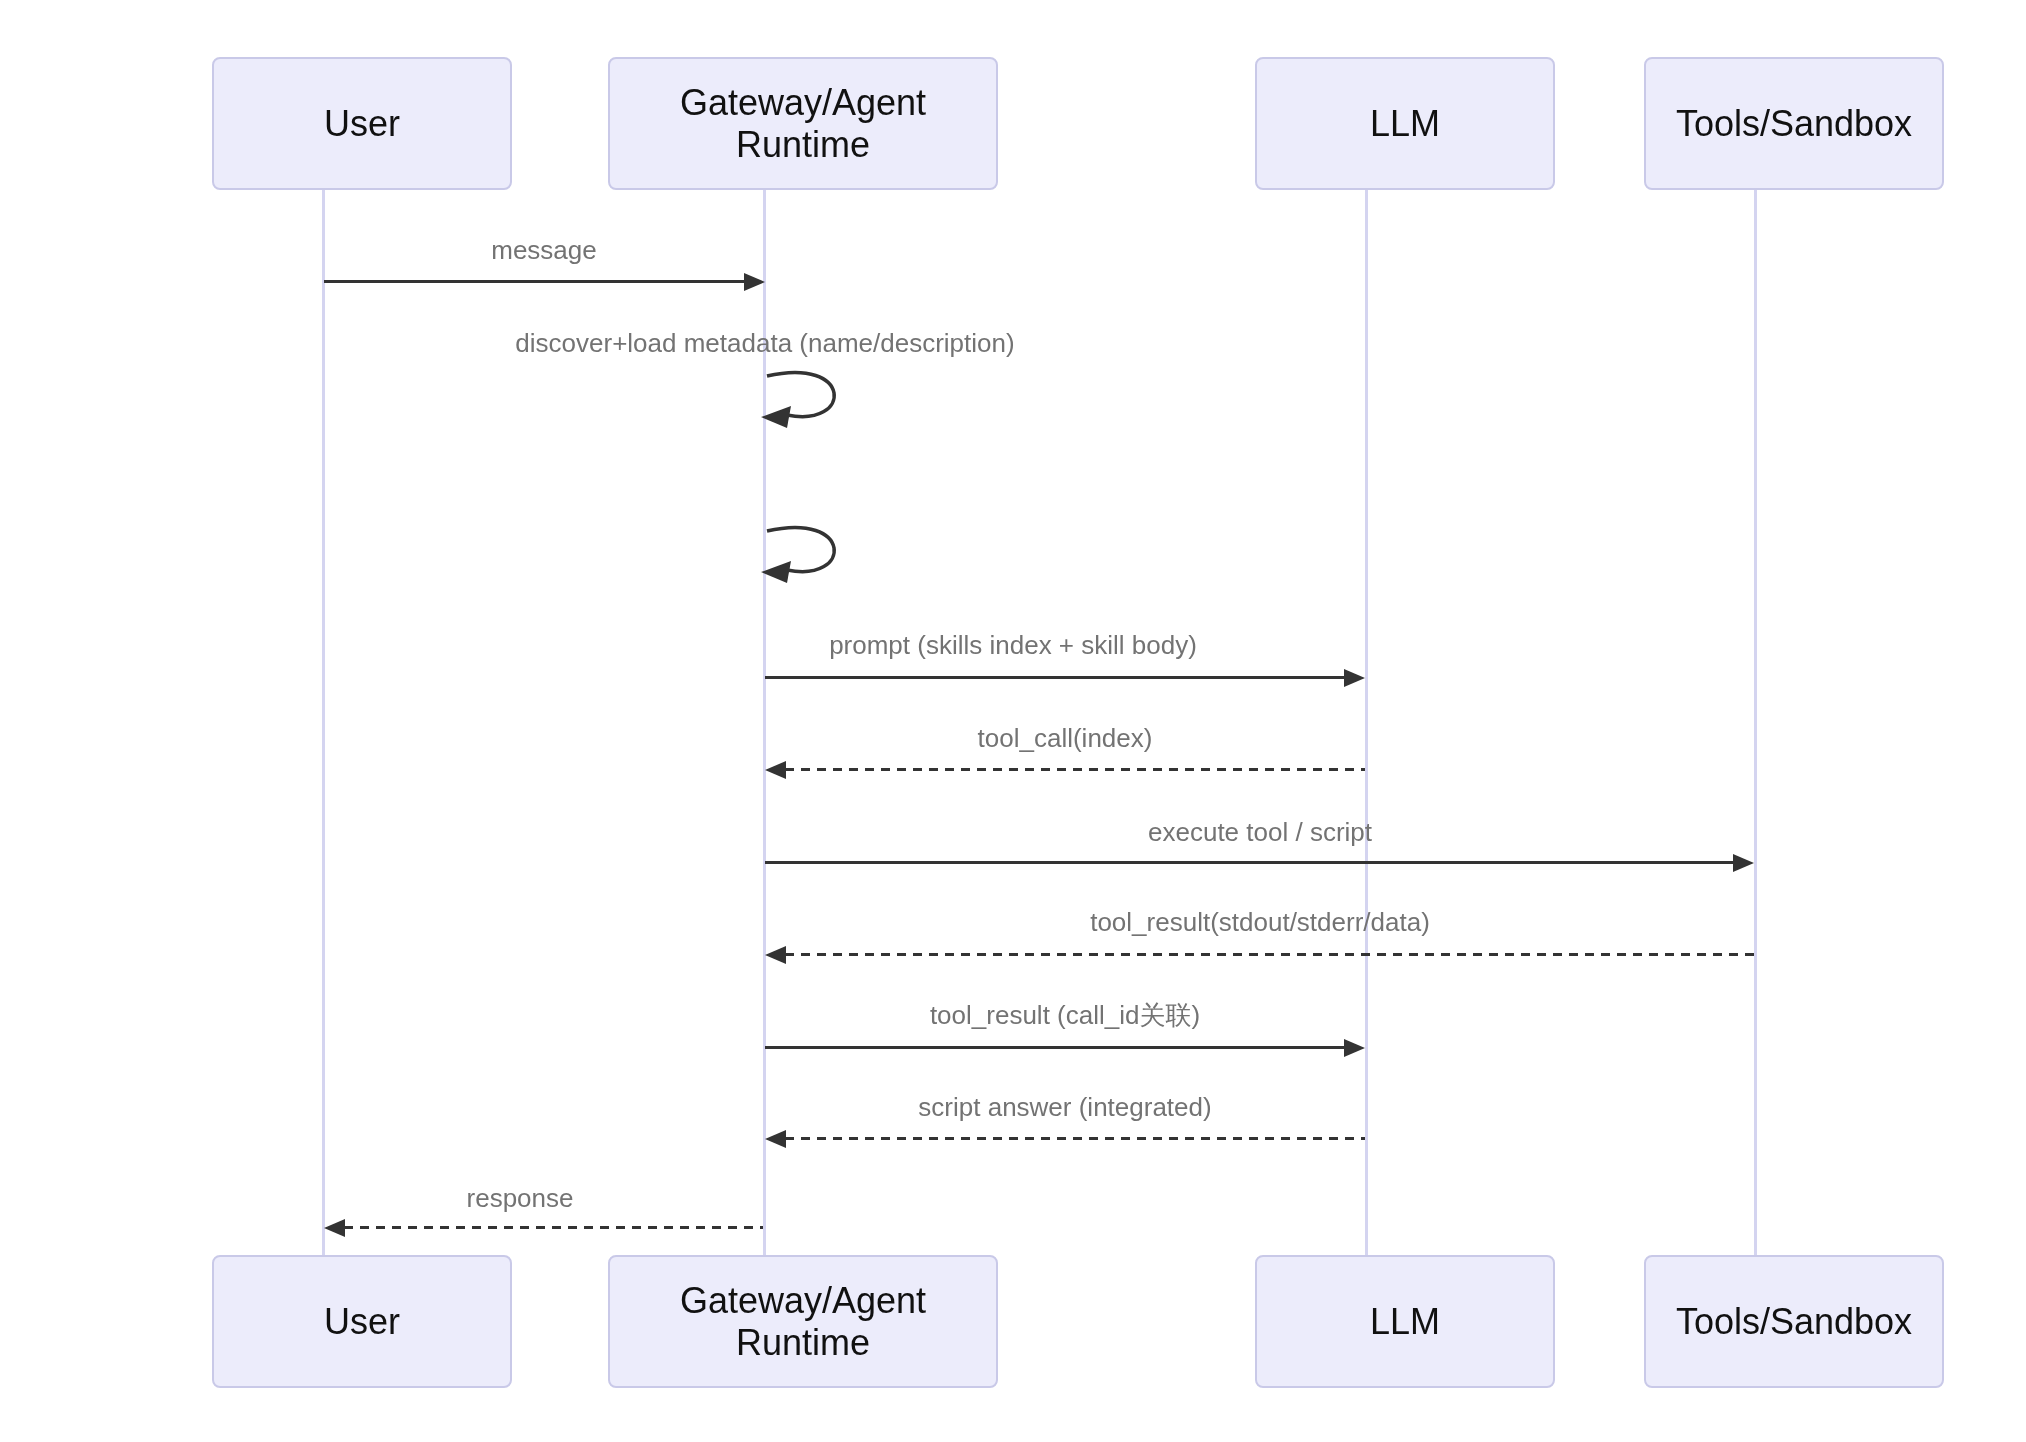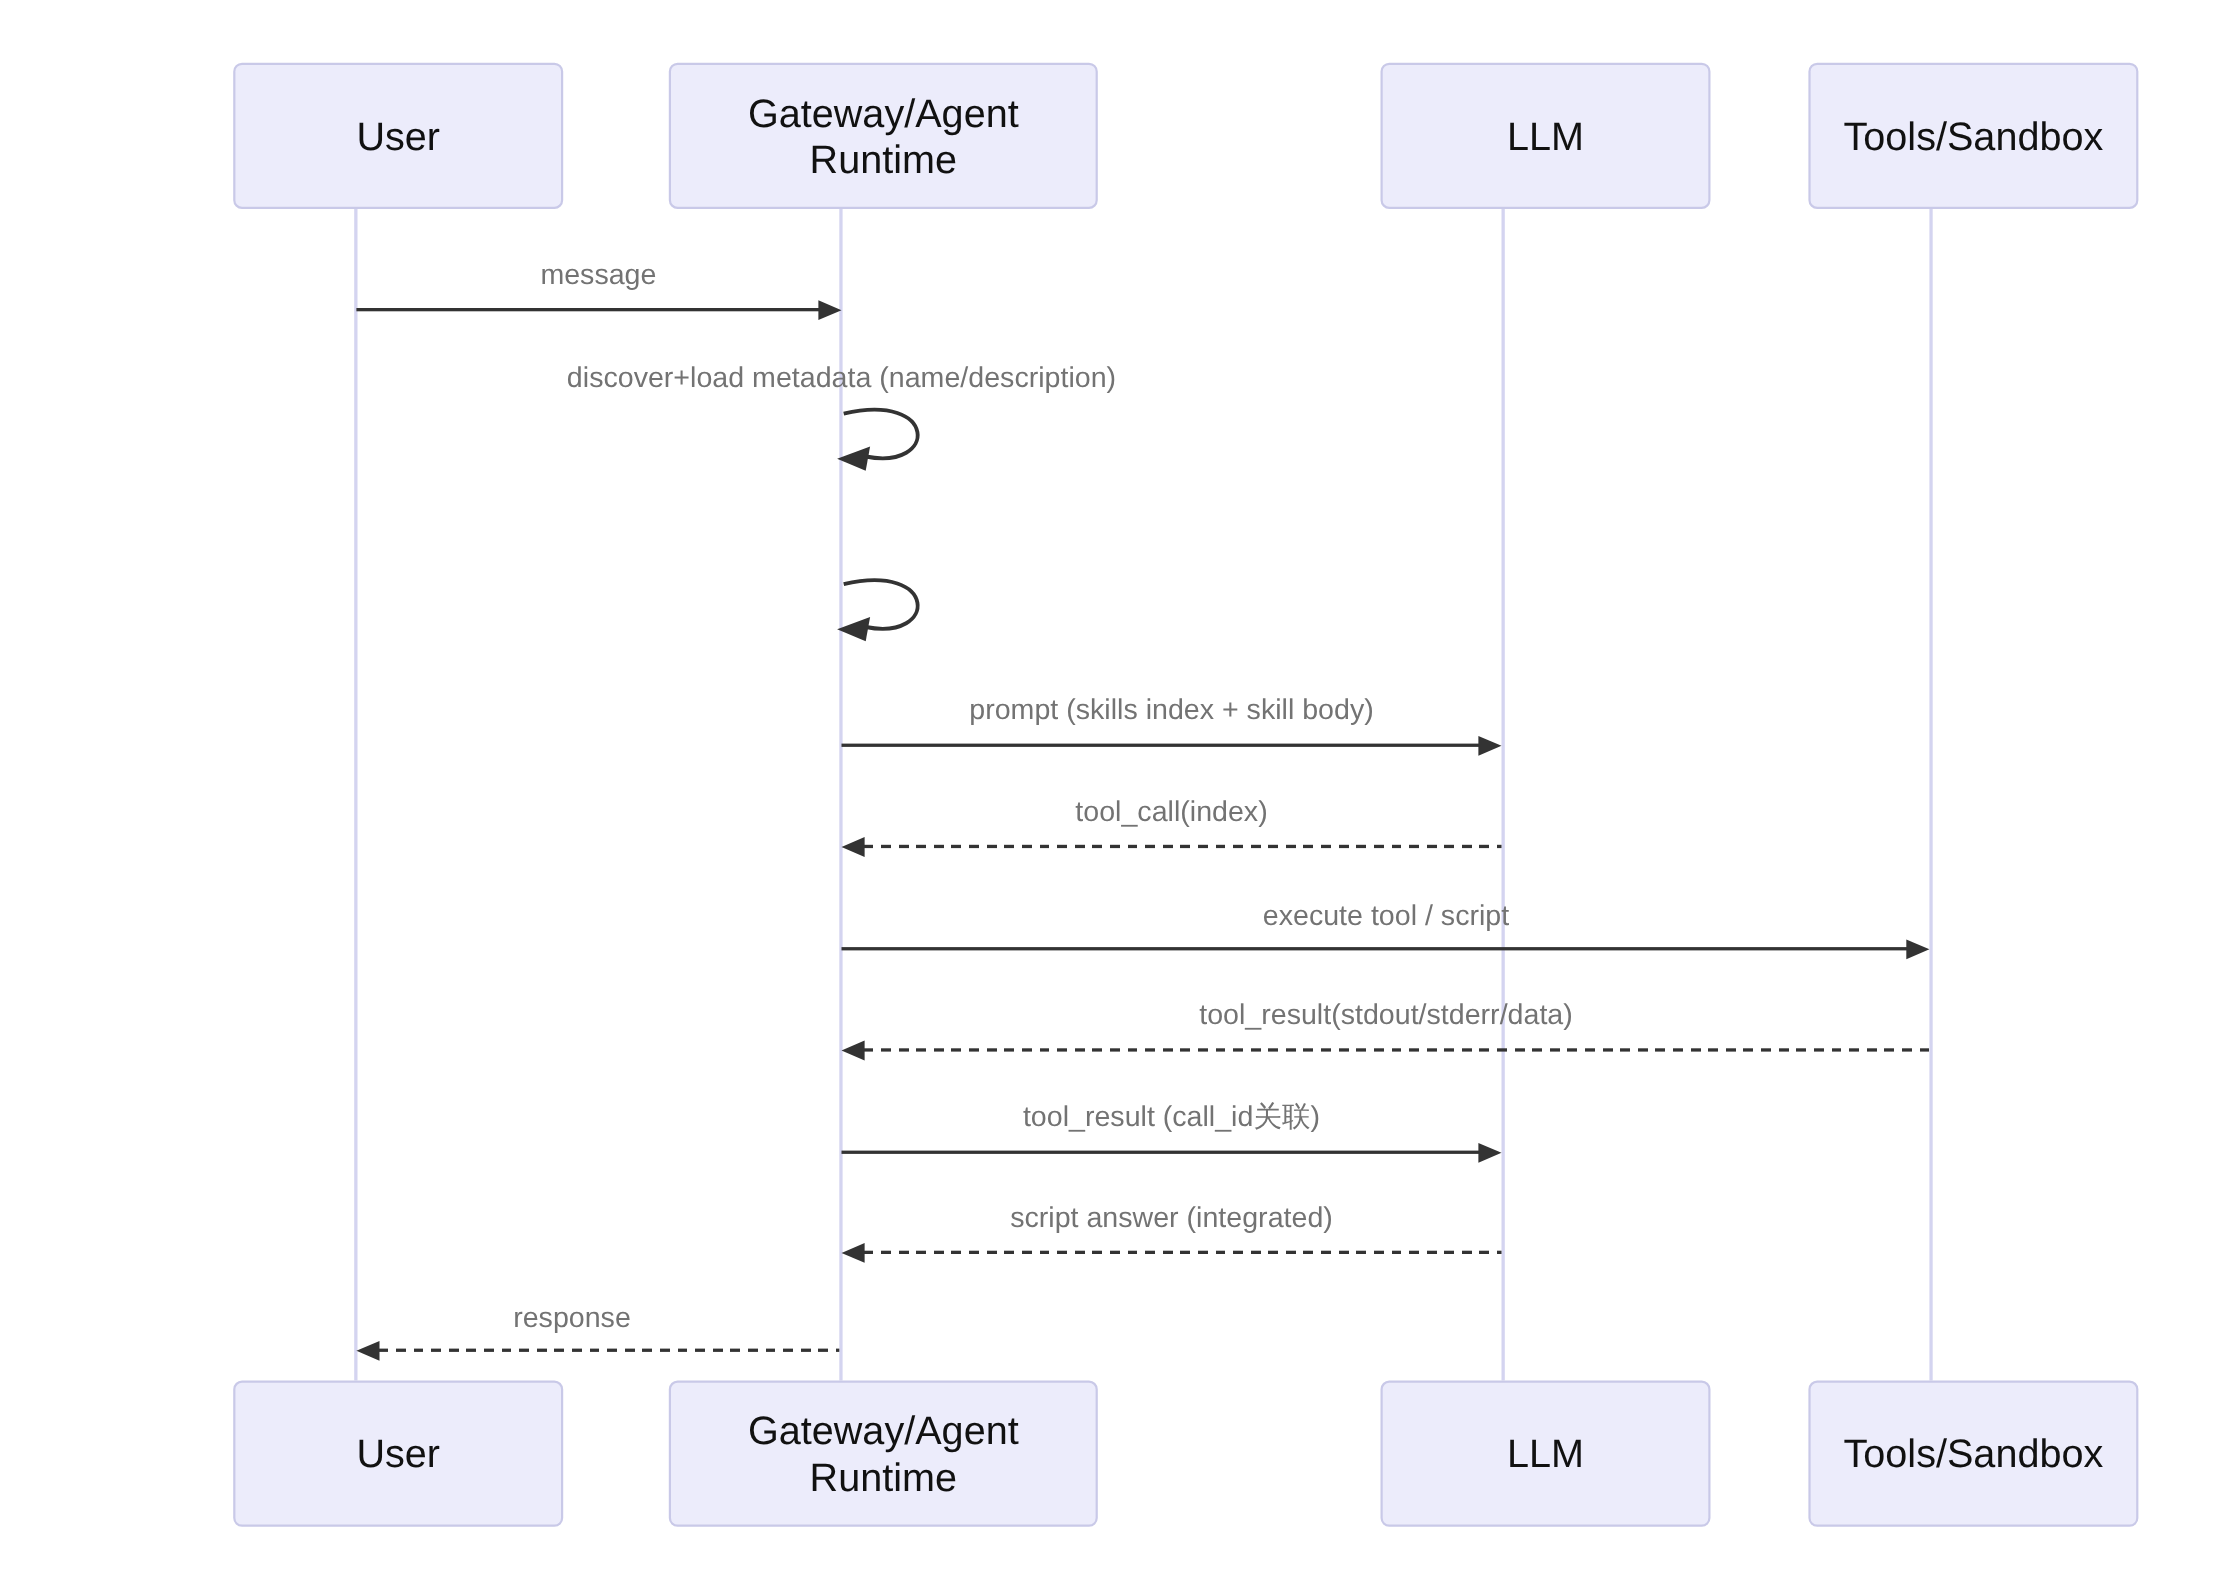--- a/index.html
+++ b/index.html
@@ -75,21 +75,21 @@
   <svg class="selfloop" style="left:765px;top:368px" width="110" height="60" viewBox="0 0 110 60">
     <path d="M 2 8 C 88 -12, 88 60, 22 47" fill="none" stroke="#333333" stroke-width="3.5"></path>
     <polygon points="-4,49 26,38 22,60" fill="#333333"></polygon>
   </svg>
 
   <svg class="selfloop" style="left:765px;top:523px" width="110" height="60" viewBox="0 0 110 60">
     <path d="M 2 8 C 88 -12, 88 60, 22 47" fill="none" stroke="#333333" stroke-width="3.5"></path>
     <polygon points="-4,49 26,38 22,60" fill="#333333"></polygon>
   </svg>
 
-  <div class="msg-label" style="left:1065px;top:645px">prompt (skills index + skill body)</div>
+  <div class="msg-label" style="left:1013px;top:645px">prompt (skills index + skill body)</div>
   <div class="line solid" style="left:765px;top:676px;width:580px">
     <i class="head right"></i>
   </div>
 
   <div class="msg-label" style="left:1065px;top:738px">tool_call(index)</div>
   <div class="line dashed" style="left:785px;top:768px;width:580px">
     <i class="head left"></i>
   </div>
 
   <div class="msg-label" style="left:1260px;top:832px">execute tool / script</div>

